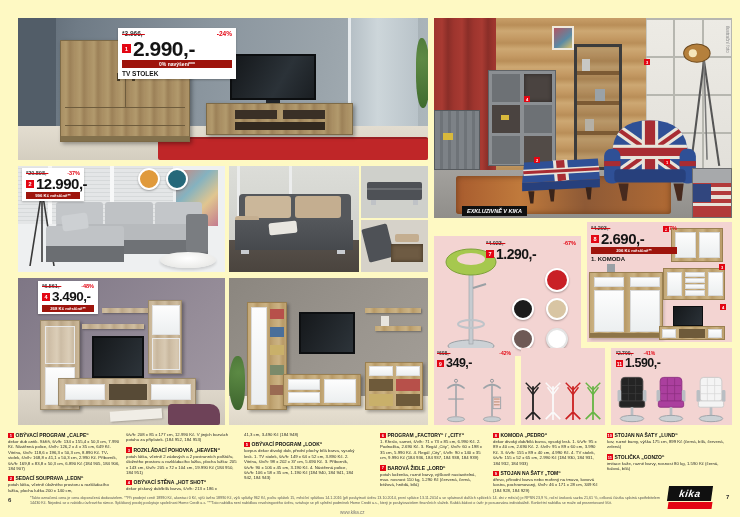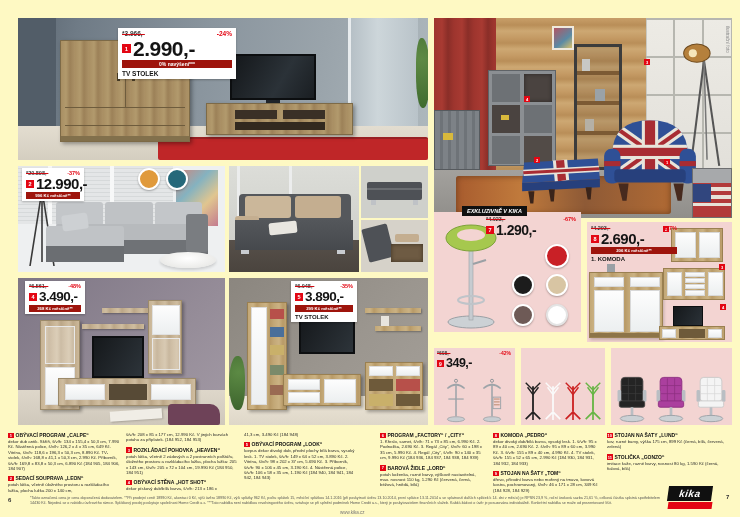--- a/index.html
+++ b/index.html
@@ -255,21 +255,21 @@
       <div class="abs" style="left:52px;top:34px;width:5px;height:5px;background:#bfc2c6"></div>
     </div>
     <div class="abs" style="left:132px;top:54px;width:67px;height:52px;background:#d6d2c9">
       <div class="abs" style="left:4px;top:6px;width:26px;height:34px;background:#4e5156;border-radius:2px;transform:rotate(-14deg)"></div>
       <div class="abs" style="left:30px;top:24px;width:32px;height:18px;background:#6e5b43;box-shadow:inset 0 0 4px #3e3222"></div>
       <div class="abs" style="left:34px;top:14px;width:24px;height:8px;background:#c4ae90;border-radius:2px"></div>
     </div>
 
   </div>
 
-  <div class="panel" style="left:434px;top:212px;width:147px;height:120px">
+  <div class="panel" style="left:434px;top:236px;width:147px;height:120px">
     <svg class="abs" style="left:6px;top:8px;width:62px;height:110px" viewBox="0 0 60 110">
       <ellipse cx="30" cy="102" rx="23" ry="6" fill="#ccd1d5" stroke="#9aa0a5"></ellipse>
       <rect x="28" y="26" width="4" height="74" fill="#c6cbd0" stroke="#9aa0a5" stroke-width=".6"></rect>
       <path d="M32,44 L45,40" stroke="#9aa0a5" stroke-width="2"></path>
       <ellipse cx="30" cy="80" rx="13" ry="4" fill="none" stroke="#bfc4c9" stroke-width="2"></ellipse>
       <ellipse cx="30" cy="18" rx="25" ry="13" fill="#a6c84e" stroke="#7da13a"></ellipse>
       <ellipse cx="30" cy="15" rx="14" ry="6" fill="#f3d4d2"></ellipse>
     </svg>
     <div class="pb bare s2" style="left:52px;top:4px;width:90px">
       <div class="oldrow">
@@ -356,21 +356,21 @@
     <div class="abs" style="left:74px;top:58px;width:52px;height:42px;background:linear-gradient(120deg,#15181b,#2d343a);border:2px solid #0d0f11"></div>
 
     <div class="abs sandoak" style="left:40px;top:100px;width:138px;height:28px;border:1px solid #9c8a6a;box-shadow:2px 2px 3px rgba(0,0,0,.3)">
       <div class="abs whitefront" style="left:6px;top:5px;width:40px;height:16px;border:1px solid #e0e0e0"></div>
       <div class="abs" style="left:50px;top:5px;width:38px;height:16px;background:#574a36"></div>
       <div class="abs whitefront" style="left:92px;top:5px;width:40px;height:16px;border:1px solid #e0e0e0"></div>
     </div>
     <div class="abs" style="left:92px;top:132px;width:52px;height:10px;background:#f0ede6;transform:rotate(-4deg);box-shadow:1px 1px 2px rgba(0,0,0,.2)"></div>
     <div class="abs" style="left:150px;top:126px;width:52px;height:21px;background:#6e4258;border-radius:4px 10px 2px 2px"></div>
 
-    <div class="pb boxed s2" style="left:7px;top:3px;width:60px">
+    <div class="pb boxed s2" style="left:20px;top:3px;width:60px">
       <div class="oldrow">
         <span class="old">*6.561,-</span>
         <span class="disc">-48%</span>
       </div>
       <div class="bigrow">
         <span class="nb">4</span>
         <span class="big">3.490,-</span>
       </div>
       <div class="mbar">268 Kč měsíčně**</div>
     </div>
@@ -404,32 +404,20 @@
 
     <div class="abs woodgrain2" style="left:136px;top:84px;width:58px;height:48px;border:1px solid #9a8051;box-shadow:2px 2px 3px rgba(0,0,0,.3)">
       <div class="abs whitefront" style="left:3px;top:3px;width:24px;height:10px;border:1px solid #dcdcdc"></div>
       <div class="abs whitefront" style="left:30px;top:3px;width:24px;height:10px;border:1px solid #dcdcdc"></div>
       <div class="abs" style="left:3px;top:16px;width:24px;height:12px;background:#6e5a3a"></div>
       <div class="abs" style="left:30px;top:16px;width:24px;height:12px;background:#b7504a"></div>
       <div class="abs" style="left:3px;top:31px;width:24px;height:12px;background:#c9b06a"></div>
       <div class="abs" style="left:30px;top:31px;width:24px;height:12px;background:#6e5a3a"></div>
     </div>
 
-    <div class="pb boxed s2" style="left:62px;top:3px;width:66px">
-      <div class="oldrow">
-        <span class="old">*6.048,-</span>
-        <span class="disc">-35%</span>
-      </div>
-      <div class="bigrow">
-        <span class="nb">5</span>
-        <span class="big">3.890,-</span>
-      </div>
-      <div class="mbar">299 Kč měsíčně**</div>
-      <div class="plab">TV STOLEK</div>
-    </div>
   </div>
 
   <div class="panel" style="left:434px;top:348px;width:81px;height:77px">
     <div class="pb bare s3" style="left:3px;top:2px;width:74px">
       <div class="oldrow">
         <span class="old">*608,-</span>
         <span class="disc">-42%</span>
       </div>
       <div class="bigrow">
         <span class="nb">9</span>
@@ -470,20 +458,30 @@
       <path d="M11,36 L3,44 M11,36 L19,44 M11,36 V45" stroke="#cc2222" stroke-width="1.8"></path>
     </svg>
     <svg class="abs" style="left:62px;top:28px;width:20px;height:48px" viewBox="0 0 22 46">
       <path d="M11,8 V36" stroke="#66b544" stroke-width="2"></path>
       <path d="M11,12 L3,4 M11,12 L19,4 M11,17 L5,9 M11,17 L17,9" stroke="#66b544" stroke-width="1.5" fill="none"></path>
       <path d="M11,36 L3,44 M11,36 L19,44 M11,36 V45" stroke="#66b544" stroke-width="1.8"></path>
     </svg>
   </div>
 
   <div class="panel" style="left:611px;top:348px;width:121px;height:77px">
+    <div class="pb bare s3" style="left:5px;top:2px;width:100px">
+      <div class="oldrow" style="justify-content:flex-start;gap:10px">
+        <span class="old">*2.700,-</span>
+        <span class="disc">-41%</span>
+      </div>
+      <div class="bigrow">
+        <span class="nb">11</span>
+        <span class="big">1.590,-</span>
+      </div>
+    </div>
     <svg class="abs" style="left:2px;top:27px;width:38px;height:50px" viewBox="0 0 42 54">
       <rect x="9" y="2" width="24" height="27" rx="4" fill="#242424" stroke="#404040"></rect>
       <path d="M17,3 V28 M25,3 V28 M10,11 H32 M10,20 H32" stroke="#3c3c3c" stroke-width=".8" fill="none"></path>
       <rect x="5" y="16" width="4" height="13" rx="1.5" fill="#b9bec3"></rect>
       <rect x="33" y="16" width="4" height="13" rx="1.5" fill="#b9bec3"></rect>
       <rect x="7" y="28" width="28" height="7" rx="2" fill="#242424" stroke="#404040"></rect>
       <rect x="19.5" y="35" width="3" height="10" fill="#b9bec3"></rect>
       <ellipse cx="21" cy="47.5" rx="13" ry="3.5" fill="#ccd1d5" stroke="#9aa0a5"></ellipse>
     </svg>
     <svg class="abs" style="left:41px;top:27px;width:38px;height:50px" viewBox="0 0 42 54">

